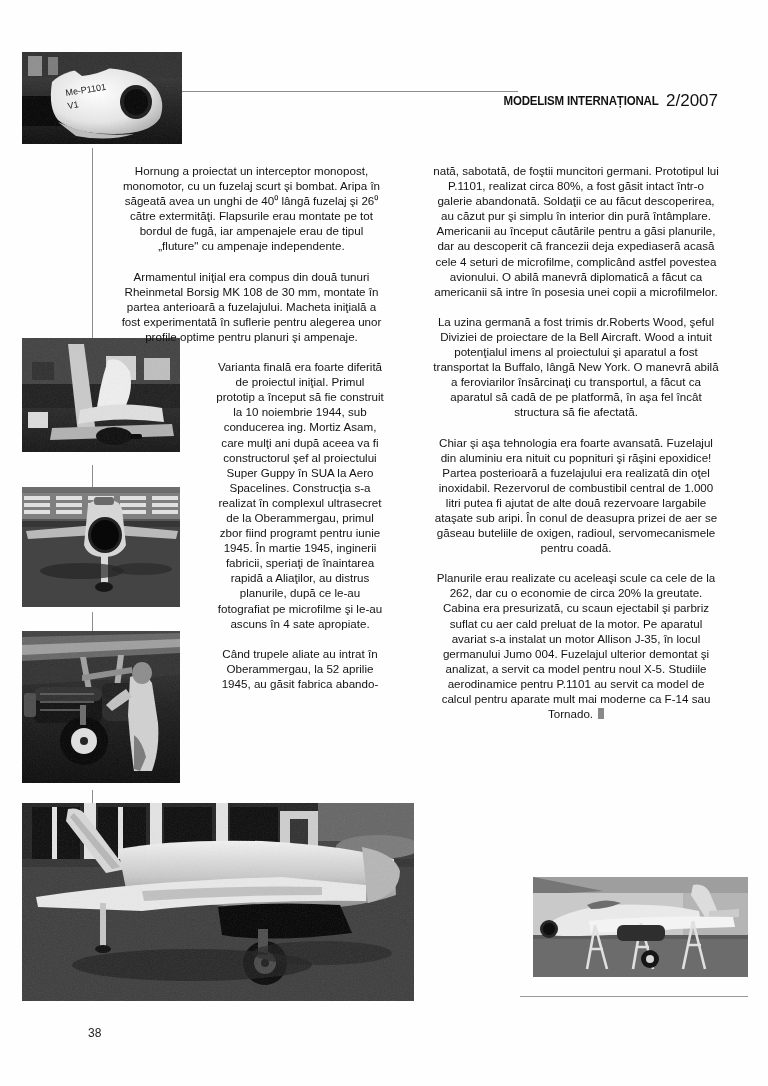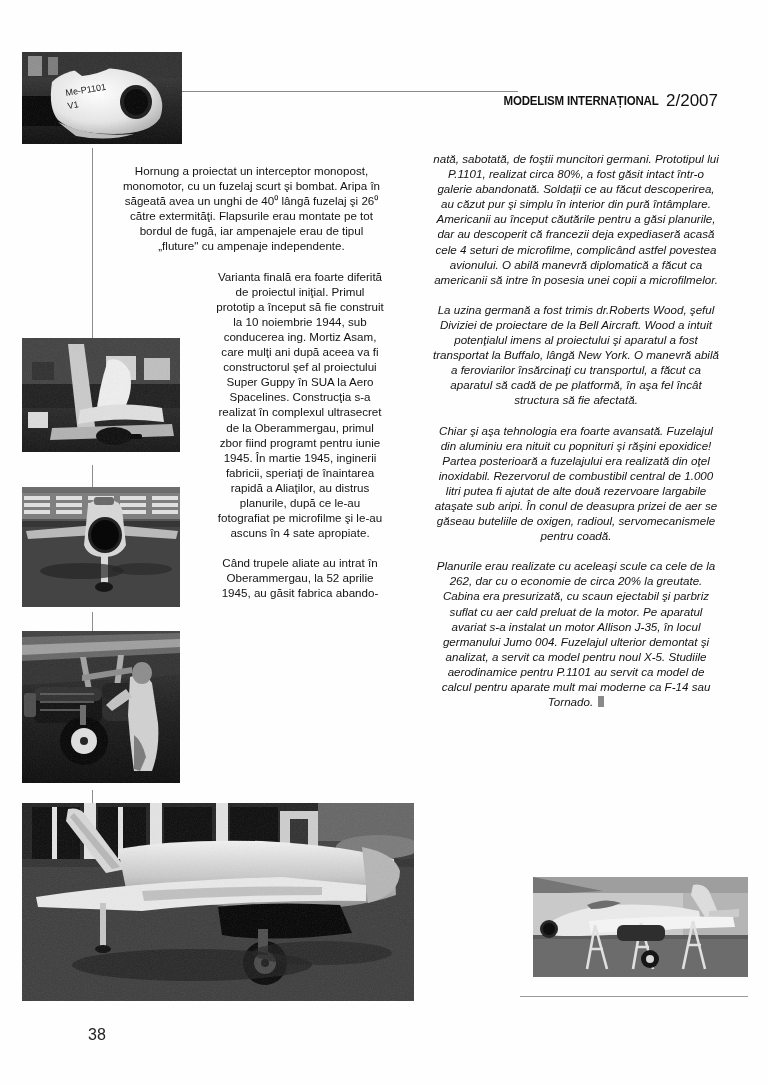--- a/index.html
+++ b/index.html
@@ -134,40 +134,39 @@
   }
   #col-left .cutout-2 {
     float: left;
     width: 97px;
     height: 100px;
     margin: 0;
     clear: left;
   }
   #col-right {
     left: 432px;
-    top: 151px;
+    top: 163px;
     width: 288px;
-    font-style: italic;
   }
 
   .endmark {
     display: inline-block;
     width: 6px;
     height: 11px;
     background: #8a8a8a;
     vertical-align: -1px;
     margin-left: 5px;
   }
 
   
   .folio {
     position: absolute;
     left: 88px;
     top: 1026px;
-    font-size: 16px;
+    font-size: 12px;
     color: #222;
   }
 </style>
 </head>
 <body>
 
 <div class="page">
 
   <div class="masthead-rule"></div>
   <div class="masthead">
@@ -474,20 +473,21 @@
 
       <rect x="84" y="48" width="48" height="16" rx="6" fill="#33312e"></rect>
       <circle cx="117" cy="82" r="9" fill="#1b1a19"></circle>
       <circle cx="117" cy="82" r="4" fill="#cfccc6"></circle>
       <rect width="215" height="100" filter="url(#grainF)" opacity="0.5"></rect>
     </svg>
   </div>
 
   <div class="col" id="col-left">
     <p>Hornung a proiectat un interceptor monopost, monomotor, cu un fuzelaj scurt şi bombat. Aripa în săgeată avea un unghi de 40⁰ lângă fuzelaj şi 26⁰ către extermităţi. Flapsurile erau montate pe tot bordul de fugă, iar ampenajele erau de tipul „fluture" cu ampenaje independente.</p>
+    <p>Armamentul iniţial era compus din două tunuri Rheinmetal Borsig MK 108 de 30 mm, montate în partea anterioară a fuzelajului. Macheta iniţială a fost experimentată în suflerie pentru alegerea unor profile optime pentru planuri şi ampenaje.</p>
     <div class="cutout"></div>
     <p>Varianta finală era foarte diferită de proiectul iniţial. Primul prototip a început să fie construit la 10 noiembrie 1944, sub conducerea ing. Mortiz Asam, care mulţi ani după aceea va fi constructorul şef al proiectului Super Guppy în SUA la Aero Spacelines. Construcţia s-a realizat în complexul ultrasecret de la Oberammergau, primul zbor fiind programt pentru iunie 1945. În martie 1945, inginerii fabricii, speriaţi de înaintarea rapidă a Aliaţilor, au distrus planurile, după ce le-au fotografiat pe microfilme şi le-au ascuns în 4 sate apropiate.</p>
     <div class="cutout-2"></div>
     <p>Când trupele aliate au intrat în Oberammergau, la 52 aprilie 1945, au găsit fabrica abando-</p>
   </div>
 
   <div class="col" id="col-right">
     <p>nată, sabotată, de foştii muncitori germani. Prototipul lui P.1101, realizat circa 80%, a fost găsit intact într-o galerie abandonată. Soldaţii ce au făcut descoperirea, au căzut pur şi simplu în interior din pură întâmplare. Americanii au început căutările pentru a găsi planurile, dar au descoperit că francezii deja expediaseră acasă cele 4 seturi de microfilme, complicând astfel povestea avionului. O abilă manevră diplomatică a făcut ca americanii să intre în posesia unei copii a microfilmelor.</p>
     <p>La uzina germană a fost trimis dr.Roberts Wood, şeful Diviziei de proiectare de la Bell Aircraft. Wood a intuit potenţialul imens al proiectului şi aparatul a fost transportat la Buffalo, lângă New York. O manevră abilă a feroviarilor însărcinaţi cu transportul, a făcut ca aparatul să cadă de pe platformă, în aşa fel încât structura să fie afectată.</p>
     <p>Chiar şi aşa tehnologia era foarte avansată. Fuzelajul din aluminiu era nituit cu popnituri şi răşini epoxidice! Partea posterioară a fuzelajului era realizată din oţel inoxidabil. Rezervorul de combustibil central de 1.000 litri putea fi ajutat de alte două rezervoare largabile ataşate sub aripi. În conul de deasupra prizei de aer se găseau buteliile de oxigen, radioul, servomecanismele pentru coadă.</p>

